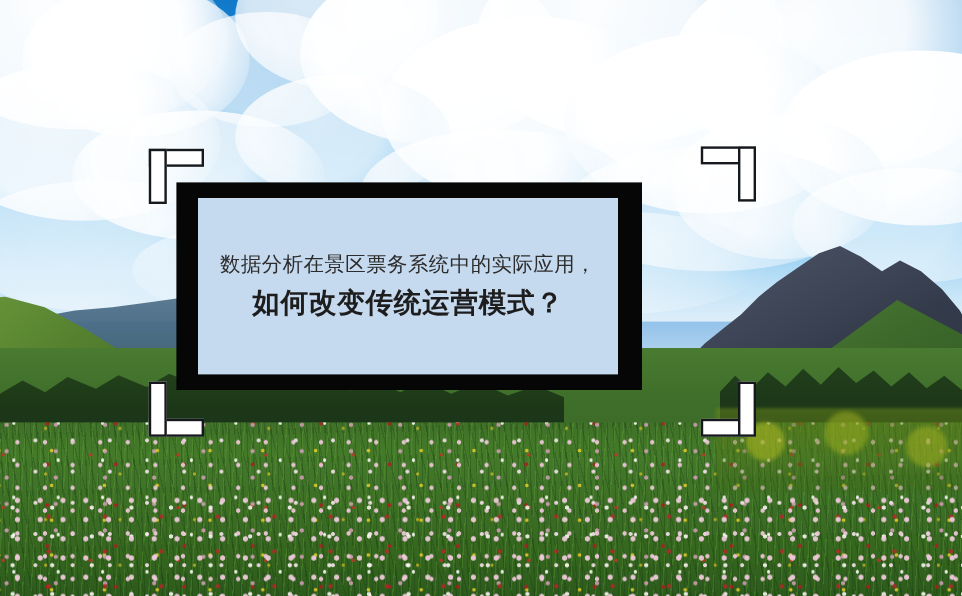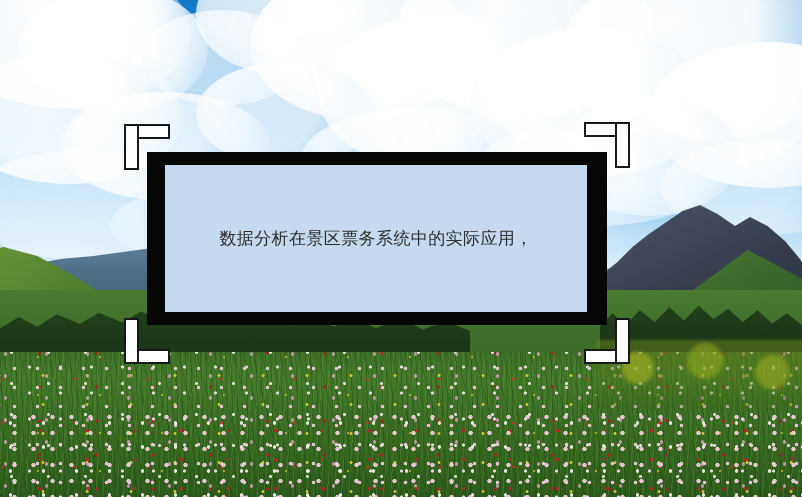--- a/index.html
+++ b/index.html
@@ -292,21 +292,21 @@
 
   .br-br { left: 584px; top: 318px; }
   .br-br .arm-h { right: 0; bottom: 0; }
   .br-br .arm-v { right: 0; bottom: 0; }
 
   
   .card {
     position: absolute;
     left: 147px;
     top: 152px;
-    width: 460px;
+    width: 388px;
     height: 173px;
     background: #060606;
     z-index: 4;
   }
   .card-inner {
     position: absolute;
     left: 18px;
     top: 13px;
     right: 20px;
     bottom: 13px;
@@ -400,16 +400,17 @@
     <span class="arm-v"></span>
   </div>
   <div class="bracket br-br">
     <span class="arm-h"></span>
     <span class="arm-v"></span>
   </div>
 
   <div class="card">
     <div class="card-inner">
       <div class="headline-1">数据分析在景区票务系统中的实际应用，</div>
+      <div class="headline-2">如何改变传统运营模式？</div>
     </div>
   </div>
 
 </div>
 
 </body></html>

